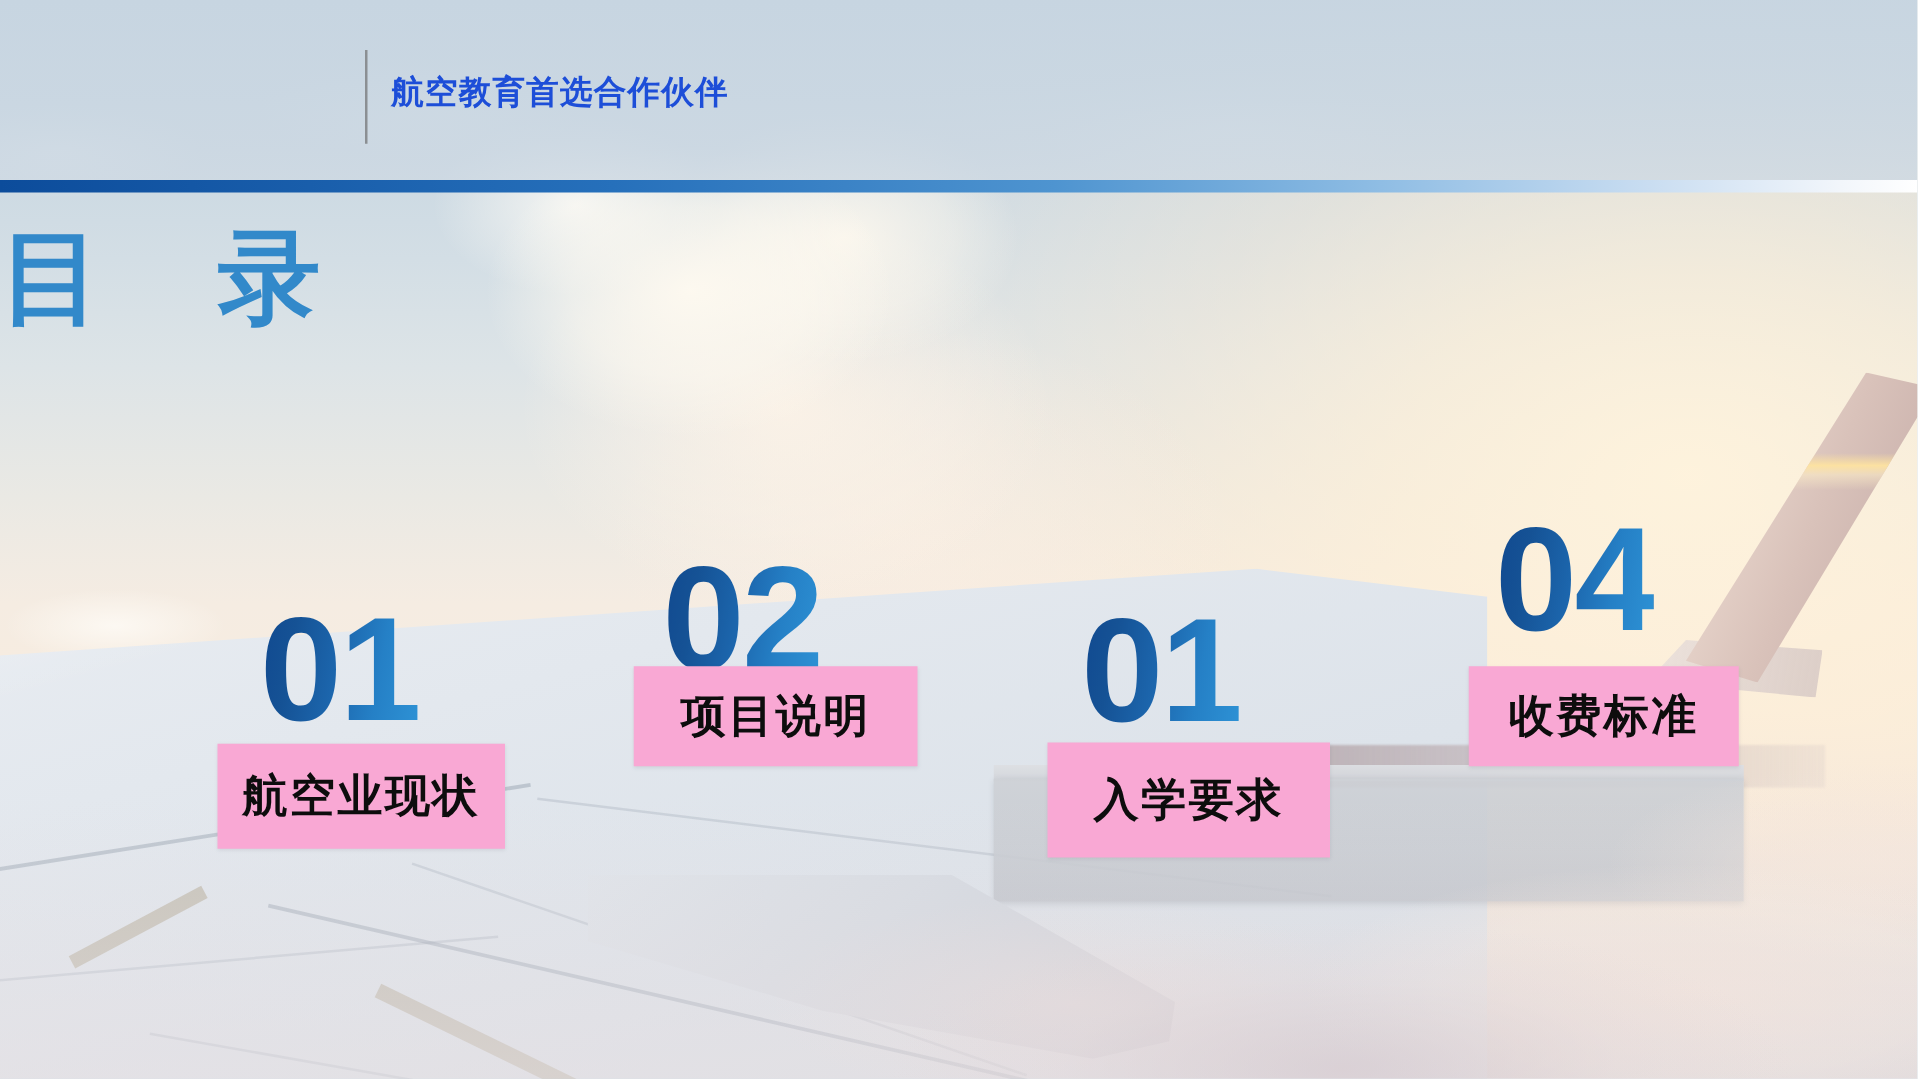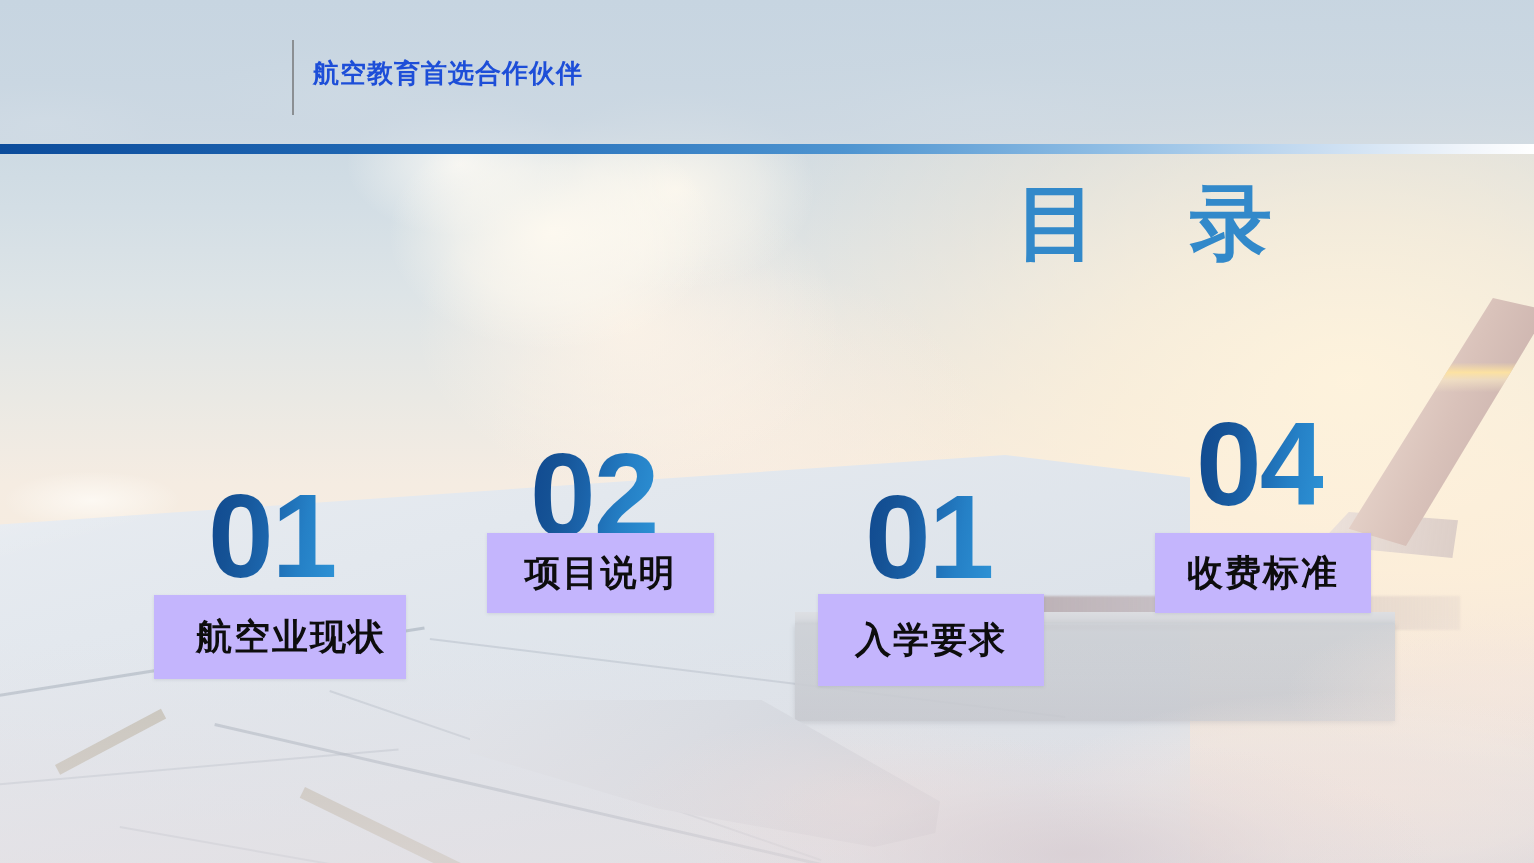--- a/index.html
+++ b/index.html
@@ -239,21 +239,21 @@
       #f2f6fb 96%,
       #ffffff 100%);
   }
 
   
   .slide-title {
     position: absolute;
     left: 0;
     top: 180px;
     width: 1278px;
-    text-align: right;
+    text-align: left;
     font-size: 82px;
     font-weight: 700;
     color: #3289ca;
     letter-spacing: 6px;
     line-height: 1.05;
     white-space: pre;
   }
 
   
   .toc-item { position: absolute; }
@@ -267,35 +267,36 @@
     background-image: linear-gradient(100deg, #10488f 0%, #155295 22%, #1c66ad 48%, #2580c6 72%, #2e93d6 100%);
     -webkit-background-clip: text;
     background-clip: text;
     color: transparent;
     -webkit-text-fill-color: transparent;
     white-space: nowrap;
   }
 
   .toc-label {
     position: absolute;
-    background: #c4b5fd;
+    background: #f9a8d4;
     color: #0d0d0d;
     font-size: 36px;
     font-weight: 600;
     letter-spacing: 2px;
     display: flex;
     align-items: center;
     justify-content: center;
     box-shadow: 0 1px 3px rgba(110,120,135,0.18);
     white-space: nowrap;
+    margin-left: 20px;
   }
 
   
   #item-01 .toc-number { left: 208px; top: 477px; }
-  #item-01 .toc-label  { left: 154px; top: 595px; width: 230px; height: 84px; padding-left: 22px; }
+  #item-01 .toc-label  { left: 154px; top: 595px; width: 230px; height: 84px; }
 
   #item-02 .toc-number { left: 530px; top: 412px; margin-top: 24px; }
   #item-02 .toc-label  { left: 487px; top: 533px; width: 227px; height: 80px; }
 
   #item-03 .toc-number { left: 865px; top: 478px; }
   #item-03 .toc-label  { left: 818px; top: 594px; width: 226px; height: 92px; }
 
   #item-04 .toc-number { left: 1196px; top: 405px; }
   #item-04 .toc-label  { left: 1155px; top: 533px; width: 216px; height: 80px; }
 </style>

